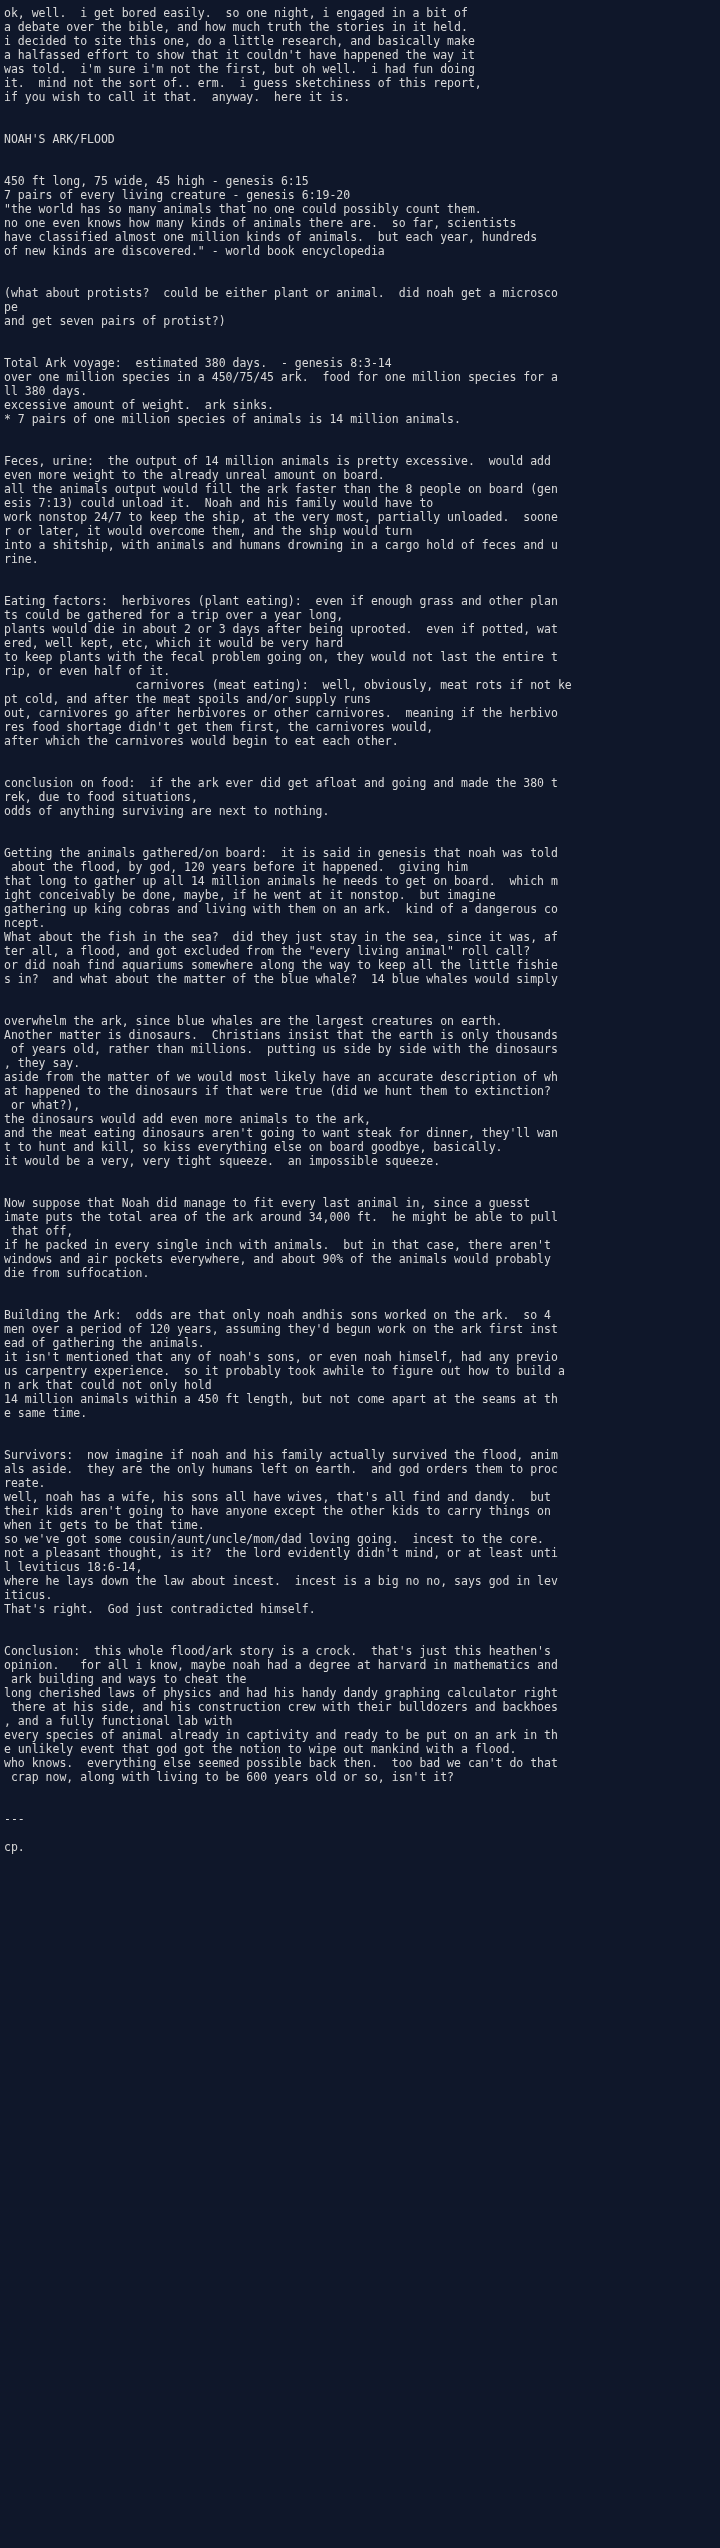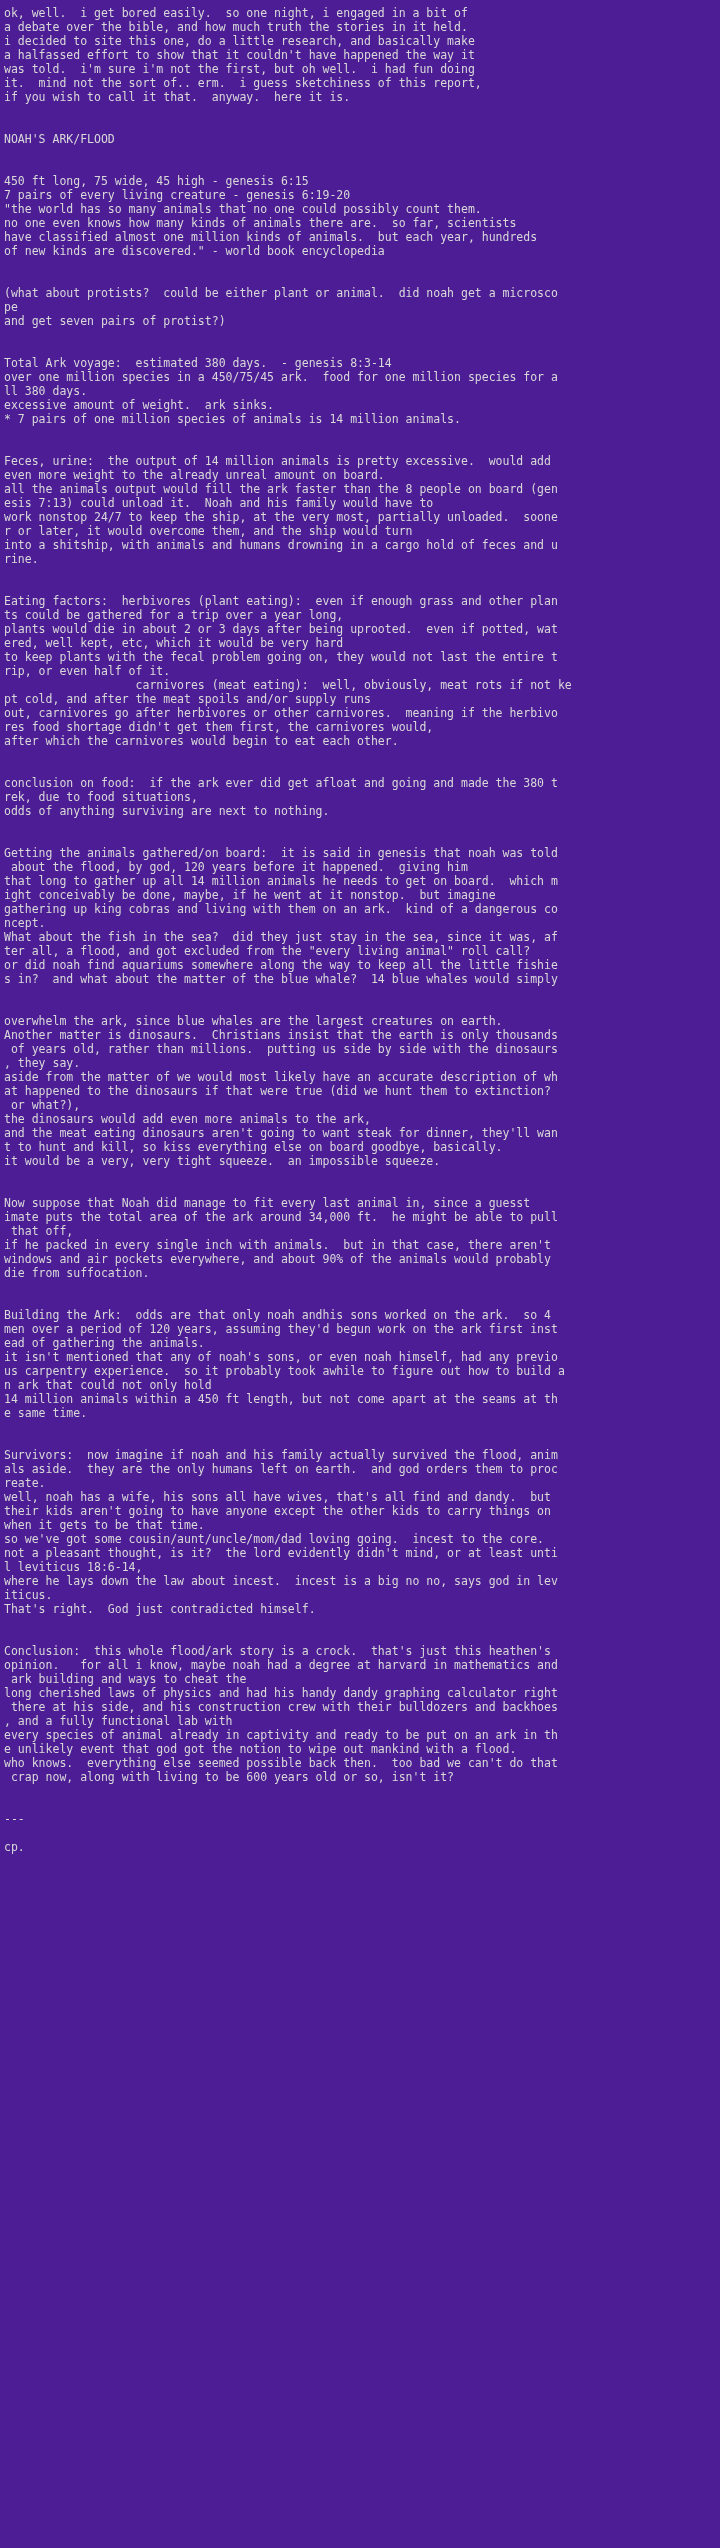--- a/index.html
+++ b/index.html
@@ -7,21 +7,21 @@
     padding: 0;
     background: #000000;
     width: 720px;
   }
   body {
     font-family: "DejaVu Sans Mono", "Liberation Mono", monospace;
   }
   #page {
     width: 720px;
     min-height: 2548px;
-    background: #4c1d95;
+    background: #0f172a;
     color: #d8d8d8;
     padding: 6px 0 0 4px;
     box-sizing: border-box;
   }
   pre.doc {
     margin: 0;
     padding: 0;
     font-family: "DejaVu Sans Mono", "Liberation Mono", monospace;
     font-size: 11.5px;
     line-height: 14.0px;

